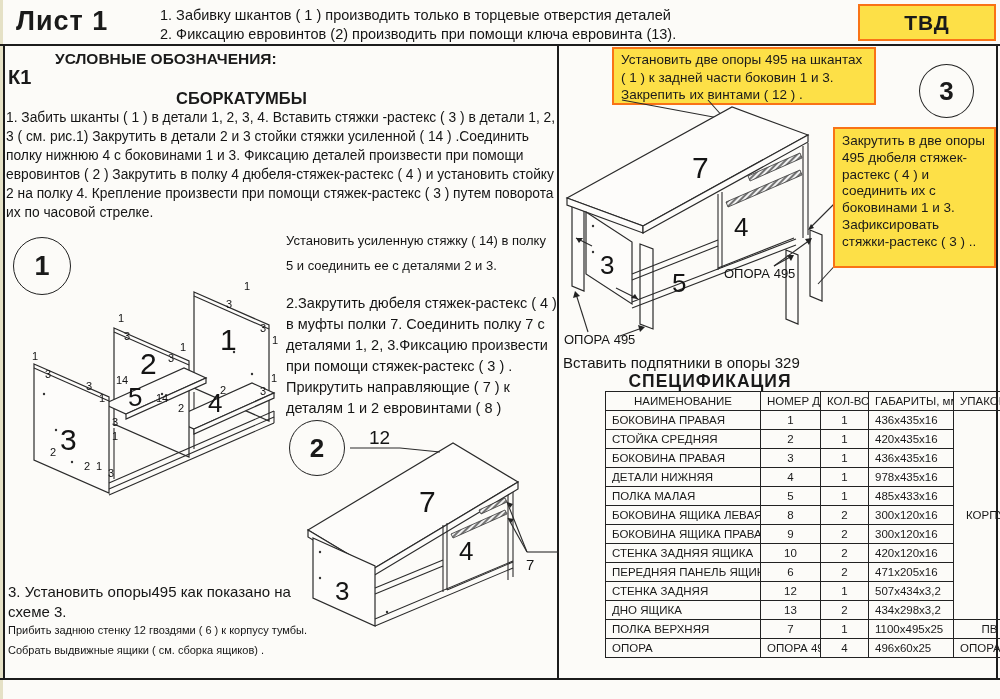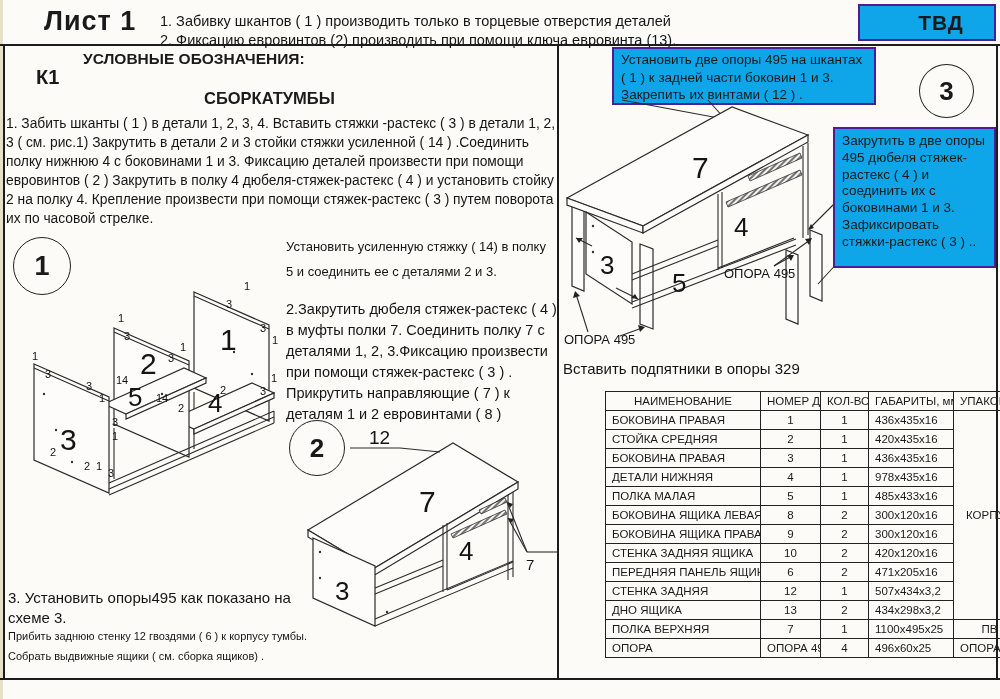--- a/index.html
+++ b/index.html
@@ -1,25 +1,25 @@
 <!DOCTYPE html>
 <html><head>
 <meta charset="utf-8">
 <style>
   * { margin:0; padding:0; box-sizing:border-box; }
   html,body { background:#e8e8e8; }
   body { font-family:"Liberation Sans", sans-serif; color:#1a1a1a; }
   #page { position:relative; width:1000px; height:699px; background:#fcfbf8; overflow:hidden; }
   .abs { position:absolute; }
-  .b { font-weight:bold;margin-left:28px; }
+  .b { font-weight:bold; }
   .line { background:#1c1c1c; }
-  .box { border:2px solid #4c1d95; background:#0ea5e9; }
+  .box { border:2px solid #f97316; background:#fde047; }
   .circle { border:1.7px solid #222; border-radius:50%; display:flex; align-items:center; justify-content:center;
             font-weight:bold; background:transparent; }
-  .para { color:#151515;margin-top:6px; }
+  .para { color:#151515; }
   svg { display:block; }
   svg text { font-family:"Liberation Sans", sans-serif; fill:#141414; }
   svg .ln { stroke:#2b2b2b; stroke-width:1.1; fill:none; }
   svg .face { fill:#fdfcfa; stroke:#2b2b2b; stroke-width:1.2; }
   svg .hw { font-size:11px; }
   svg .big { font-size:30px; }
   svg .mid { font-size:26px; }
   table.spec { border-collapse:collapse; width:420px; table-layout:fixed; font-size:11.5px; }
   table.spec th, table.spec td { border:1.4px solid #222; padding:1px 6px; height:19px; vertical-align:middle;
      overflow:hidden; white-space:nowrap; }
@@ -254,20 +254,21 @@
       <polygon points="250,132 256,130 253,126" fill="#222"></polygon>
     <line class="ln" x1="282" y1="162" x2="260" y2="186"></line>
   </svg>
 
   <div class="abs box" style="left:833px;top:127px;width:163px;height:141px;padding:4px 7px;font-size:13.5px;line-height:16.8px;">
     <span>Закрутить в две опоры 495 дюбеля стяжек-растекс  ( 4 ) и соединить их с боковинами 1 и 3. Зафиксировать стяжки-растекс  ( 3 )  ..</span>
   </div>
 
   <div class="abs para" style="left:563px;top:354px;font-size:15px;">Вставить подпятники в опоры 329</div>
 
+  <div class="abs b" style="left:565px;top:371px;width:290px;text-align:center;font-size:17.5px;letter-spacing:1px;">СПЕЦИФИКАЦИЯ</div>
 
   <div class="abs" style="left:565px;top:391px;margin-left:40px;">
     <table class="spec">
       <colgroup>
         <col style="width:155px">
           <col style="width:60px">
           <col style="width:48px">
           <col style="width:85px">
           <col style="width:72px">
       </colgroup>

